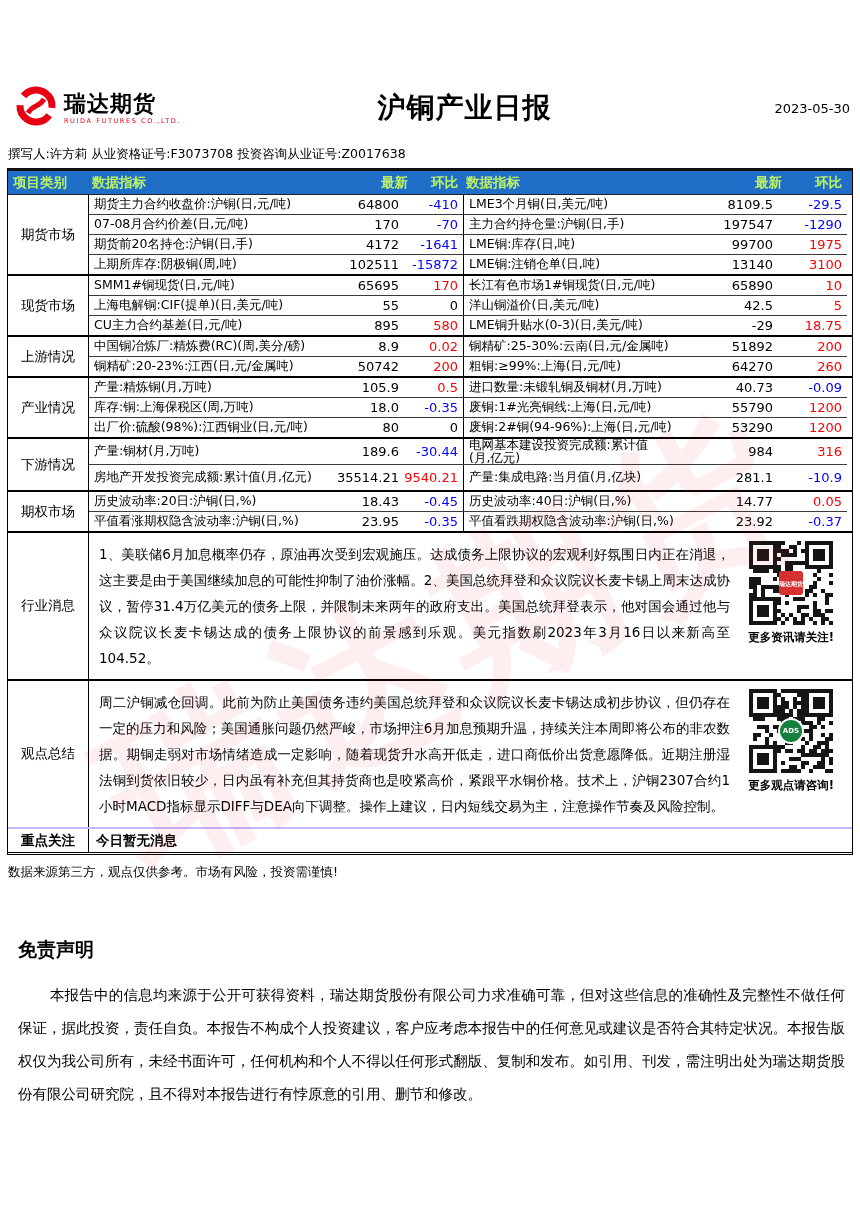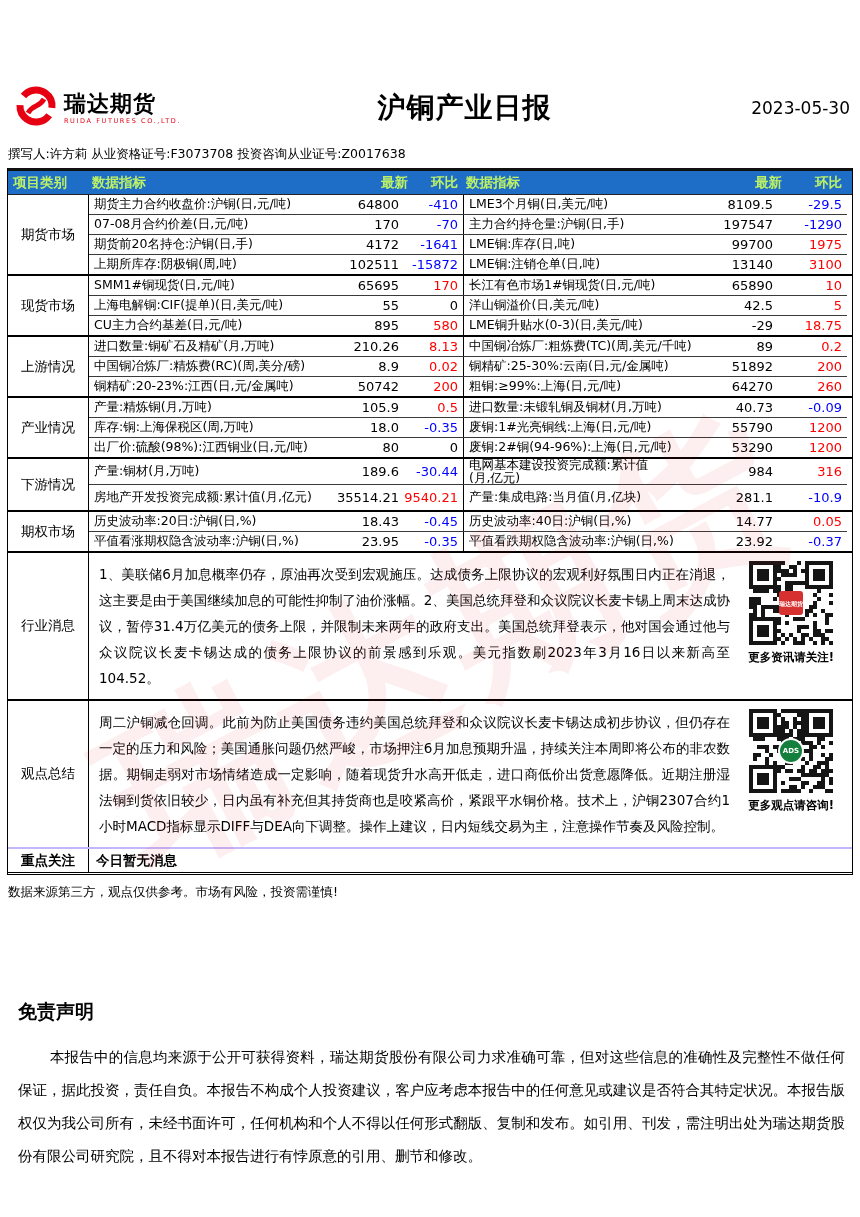--- a/index.html
+++ b/index.html
@@ -5,21 +5,21 @@
   html,body{margin:0;padding:0;background:#fff;}
   .page{position:relative;width:860px;height:1217px;background:#fff;overflow:hidden;
         font-family:"DejaVu Sans",sans-serif;color:#000;}
   
   .hdr{display:flex;align-items:center;margin:80px 10px 0 14px;height:56px;}
   .logo{display:flex;align-items:center;width:215px;}
   .logo-txt{margin-left:6px;}
   .logo-brand{font-size:22px;font-weight:bold;letter-spacing:1px;line-height:24px;}
   .logo-sub{font-size:6.5px;color:var(--brand);letter-spacing:1.6px;margin-top:1px;}
   .title{flex:1;text-align:center;font-size:28px;font-weight:bold;letter-spacing:1px;}
-  .date{width:150px;text-align:right;font-size:17px;}
+  .date{width:150px;text-align:right;font-size:13px;}
   .author{margin:10px 8px 0 8px;font-size:12.5px;}
   
   .tbl{margin:5px 7px 0 7px;border-left:1px solid #000;border-right:1px solid #000;}
   .thead{display:grid;grid-template-columns:80px 258px 66px 50px 258px 66px 60px;
          background:var(--hdrbg);color:#bef264;font-weight:bold;font-size:13.5px;
          height:23px;align-items:center;border-top:3px solid #111;border-bottom:1px solid #222;}
   .hc{padding:0 4px;}
   .hc0{text-align:left;padding-left:5px;}
   .hc1,.hc4{text-align:left;}
   .hc2,.hc3,.hc5,.hc6{text-align:right;}
@@ -46,21 +46,21 @@
   .qr-badge{position:absolute;left:50%;top:50%;transform:translate(-50%,-50%);
             display:flex;align-items:center;justify-content:center;color:#fff;
             font-weight:bold;text-align:center;}
   .qr-badge.sq{width:24px;height:24px;border-radius:3px;font-size:6px;line-height:7px;}
   .qr-badge.ci{width:26px;height:26px;border-radius:50%;font-size:7px;border:2px solid #fff;box-sizing:border-box;}
   .qr-cap{font-size:11.5px;font-weight:bold;margin-top:5px;}
   .focus{display:flex;border-top:2px solid #c4b5fd;border-bottom:3px double #000;min-height:23px;font-weight:bold;}
   .focus-text{flex:1;display:flex;align-items:center;font-size:13.5px;padding-left:7px;}
   
   .footnote{margin:9px 0 0 8px;font-size:12.5px;}
-  .disc{margin-top:98px;}
+  .disc{margin-top:56px;}
   .disc h2{margin:0 0 0 18px;font-size:19px;font-weight:bold;}
   .disc p{margin:16px 15px 0 18px;font-size:14.5px;line-height:33px;text-align:justify;text-indent:2.2em;}
   
   .wm{position:absolute;left:120px;top:700px;z-index:9;pointer-events:none;
       font-size:175px;font-weight:bold;color:rgba(224,35,40,0.07);white-space:nowrap;
       transform:rotate(-28deg);transform-origin:left center;letter-spacing:12px;}
 </style>
 </head>
 <body>
 
@@ -160,28 +160,20 @@
               <div class="cell delta pos">580</div>
               <div class="cell r-label">LME铜升贴水(0-3)(日,美元/吨)</div>
               <div class="cell val">-29</div>
               <div class="cell delta pos">18.75</div>
             </div>
           </div>
         </div>
         <div class="section">
           <div class="cat">上游情况</div>
           <div class="sec-rows">
-            <div class="row">
-              <div class="cell l-label">进口数量:铜矿石及精矿(月,万吨)</div>
-              <div class="cell val">210.26</div>
-              <div class="cell delta pos">8.13</div>
-              <div class="cell r-label">中国铜冶炼厂:粗炼费(TC)(周,美元/千吨)</div>
-              <div class="cell val">89</div>
-              <div class="cell delta pos">0.2</div>
-            </div>
             <div class="row">
               <div class="cell l-label">中国铜冶炼厂:精炼费(RC)(周,美分/磅)</div>
               <div class="cell val">8.9</div>
               <div class="cell delta pos">0.02</div>
               <div class="cell r-label">铜精矿:25-30%:云南(日,元/金属吨)</div>
               <div class="cell val">51892</div>
               <div class="cell delta pos">200</div>
             </div>
             <div class="row">
               <div class="cell l-label">铜精矿:20-23%:江西(日,元/金属吨)</div>

